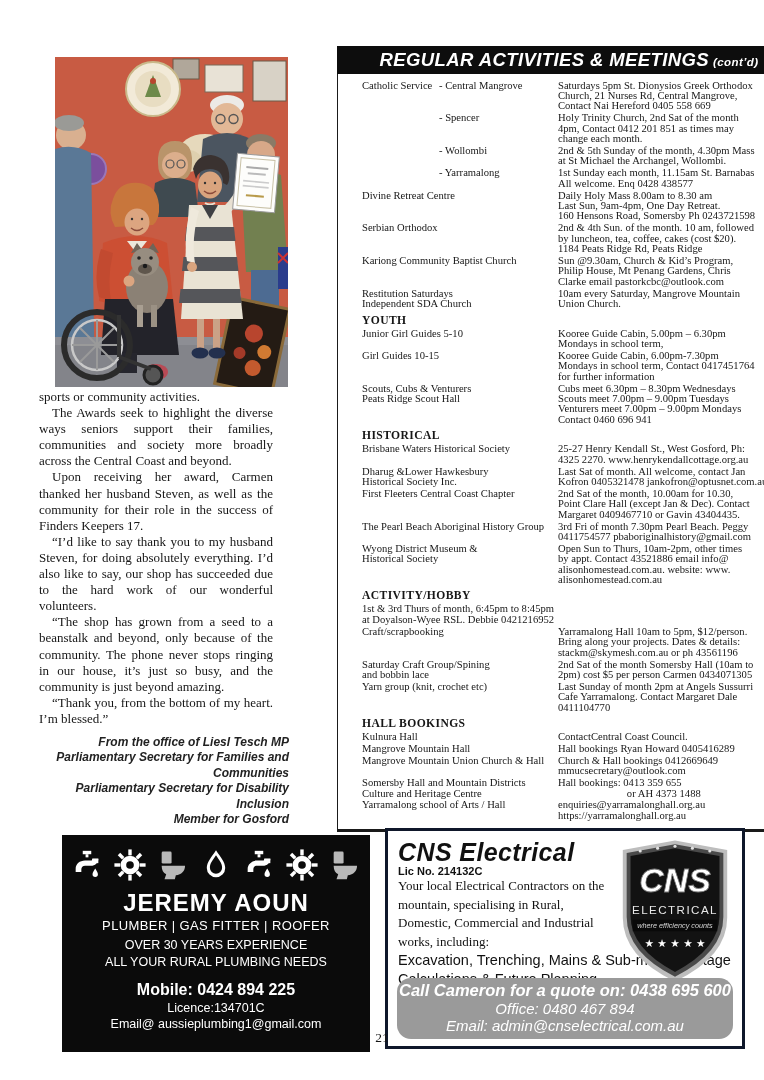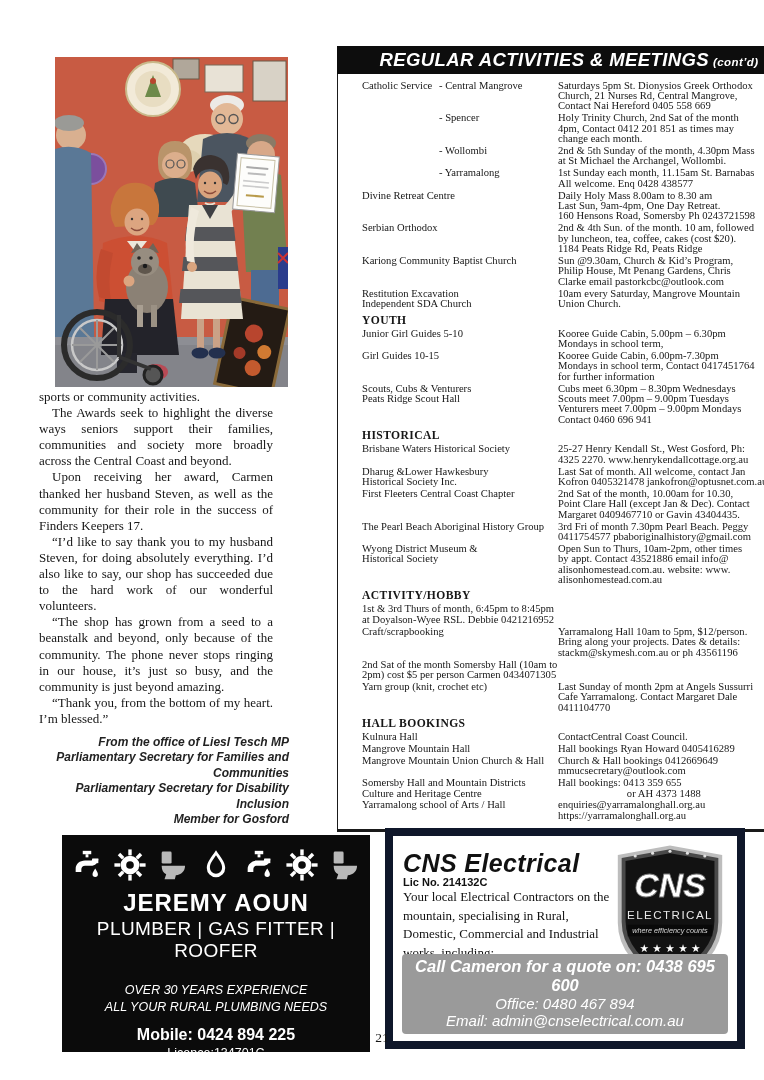--- a/index.html
+++ b/index.html
@@ -35,37 +35,37 @@
   .act-heading{font-weight:bold;font-size:11.6px;line-height:12.5px;margin-top:5px;
                letter-spacing:.4px;}
 
   
   #ad-plumber{position:absolute;left:62px;top:835px;width:308px;height:217px;background:#0b0b0b;
               color:#fff;text-align:center;font-family:"Liberation Sans",sans-serif;}
   #plumber-icons{display:flex;justify-content:center;gap:9px;margin-top:13px;height:34px;}
   .picon{width:34px;height:34px;display:inline-block;}
   .picon svg{width:100%;height:100%;}
   .pl-name{font-size:24px;font-weight:bold;letter-spacing:1px;margin-top:7px;}
-  .pl-roles{font-size:19px;letter-spacing:.4px;margin-top:1px;}
-  .pl-exp{font-size:12.5px;line-height:16.5px;margin-top:20px;font-style:italic;}
+  .pl-roles{font-size:13px;letter-spacing:.4px;margin-top:1px;}
+  .pl-exp{font-size:12.5px;line-height:16.5px;margin-top:4px;}
   .pl-mobile{font-size:16px;font-weight:bold;margin-top:11px;}
   .pl-lic{font-size:12.5px;margin-top:2px;}
   .pl-email{font-size:12.5px;margin-top:2px;}
 
   
   #ad-cns{position:absolute;left:385px;top:828px;width:360px;height:221px;background:#fff;
-          border:8px solid #0f172a;box-sizing:border-box;padding:14px 10px;
+          border:3px solid #0f172a;box-sizing:border-box;padding:8px 10px;
           font-family:"Liberation Sans",sans-serif;color:#111;}
   .cns-title{font-size:25px;font-weight:bold;font-style:italic;letter-spacing:.4px;line-height:26px;}
   .cns-lic{font-size:11px;font-weight:bold;}
   .cns-shield{position:absolute;right:9px;top:7px;width:116px;height:146px;}
   .cns-shield svg{width:100%;height:100%;}
   .cns-body1{font-size:13px;line-height:18.5px;width:222px;font-family:Liberation Serif, serif;}
   .cns-body2{font-size:14.5px;line-height:18.5px;}
-  .cns-quote{position:absolute;left:9px;right:9px;bottom:7px;background:#9a9a9a;border-radius:4px;
+  .cns-quote{position:absolute;left:9px;right:9px;bottom:7px;background:#9a9a9a;border-radius:14px;
              color:#fff;font-style:italic;text-align:center;padding:3px 0 5px;}
   .q1{font-size:16.5px;font-weight:bold;}
   .q2,.q3{font-size:15px;}
 
   #page-number{position:absolute;left:0;right:0;top:1030px;text-align:center;font-size:13.5px;}
 </style>
 </head>
 <body>
 
 <div id="page">
@@ -238,21 +238,21 @@
 by luncheon, tea, coffee, cakes (cost $20).
 1184 Peats Ridge Rd, Peats Ridge</div>
         </div>
         <div class="act-row">
           <div class="act-label"><span>Kariong Community Baptist Church</span></div>
           <div class="act-value">Sun @9.30am, Church &amp; Kid’s Program,
 Philip House, Mt Penang Gardens, Chris
 Clarke email pastorkcbc@outlook.com</div>
         </div>
         <div class="act-row">
-          <div class="act-label"><span>Restitution Excavation
+          <div class="act-label"><span>Restitution Saturdays
 Independent SDA Church</span></div>
           <div class="act-value">10am every Saturday, Mangrove Mountain
 Union Church.</div>
         </div>
         <div class="act-heading">YOUTH</div>
         <div class="act-row">
           <div class="act-label"><span>Junior Girl Guides 5-10</span></div>
           <div class="act-value">Kooree Guide Cabin, 5.00pm – 6.30pm
 Mondays in school term,</div>
         </div>
@@ -306,20 +306,22 @@
           <div class="act-value">1st &amp; 3rd Thurs of month, 6:45pm to 8:45pm
 at Doyalson-Wyee RSL. Debbie 0421216952</div>
         </div>
         <div class="act-row">
           <div class="act-label"><span>Craft/scrapbooking</span></div>
           <div class="act-value">Yarramalong Hall 10am to 5pm, $12/person.
 Bring along your projects. Dates &amp; details:
 stackm@skymesh.com.au or ph 43561196</div>
         </div>
         <div class="act-row">
+          <div class="act-label"><span>Saturday Craft Group/Spining
+and bobbin lace</span></div>
           <div class="act-value">2nd Sat of the month Somersby Hall (10am to
 2pm) cost $5 per person Carmen 0434071305</div>
         </div>
         <div class="act-row">
           <div class="act-label"><span>Yarn group (knit, crochet etc)</span></div>
           <div class="act-value">Last Sunday of month 2pm at Angels Sussurri
 Cafe Yarramalong. Contact Margaret Dale
 0411104770</div>
         </div>
         <div class="act-heading">HALL BOOKINGS</div>

